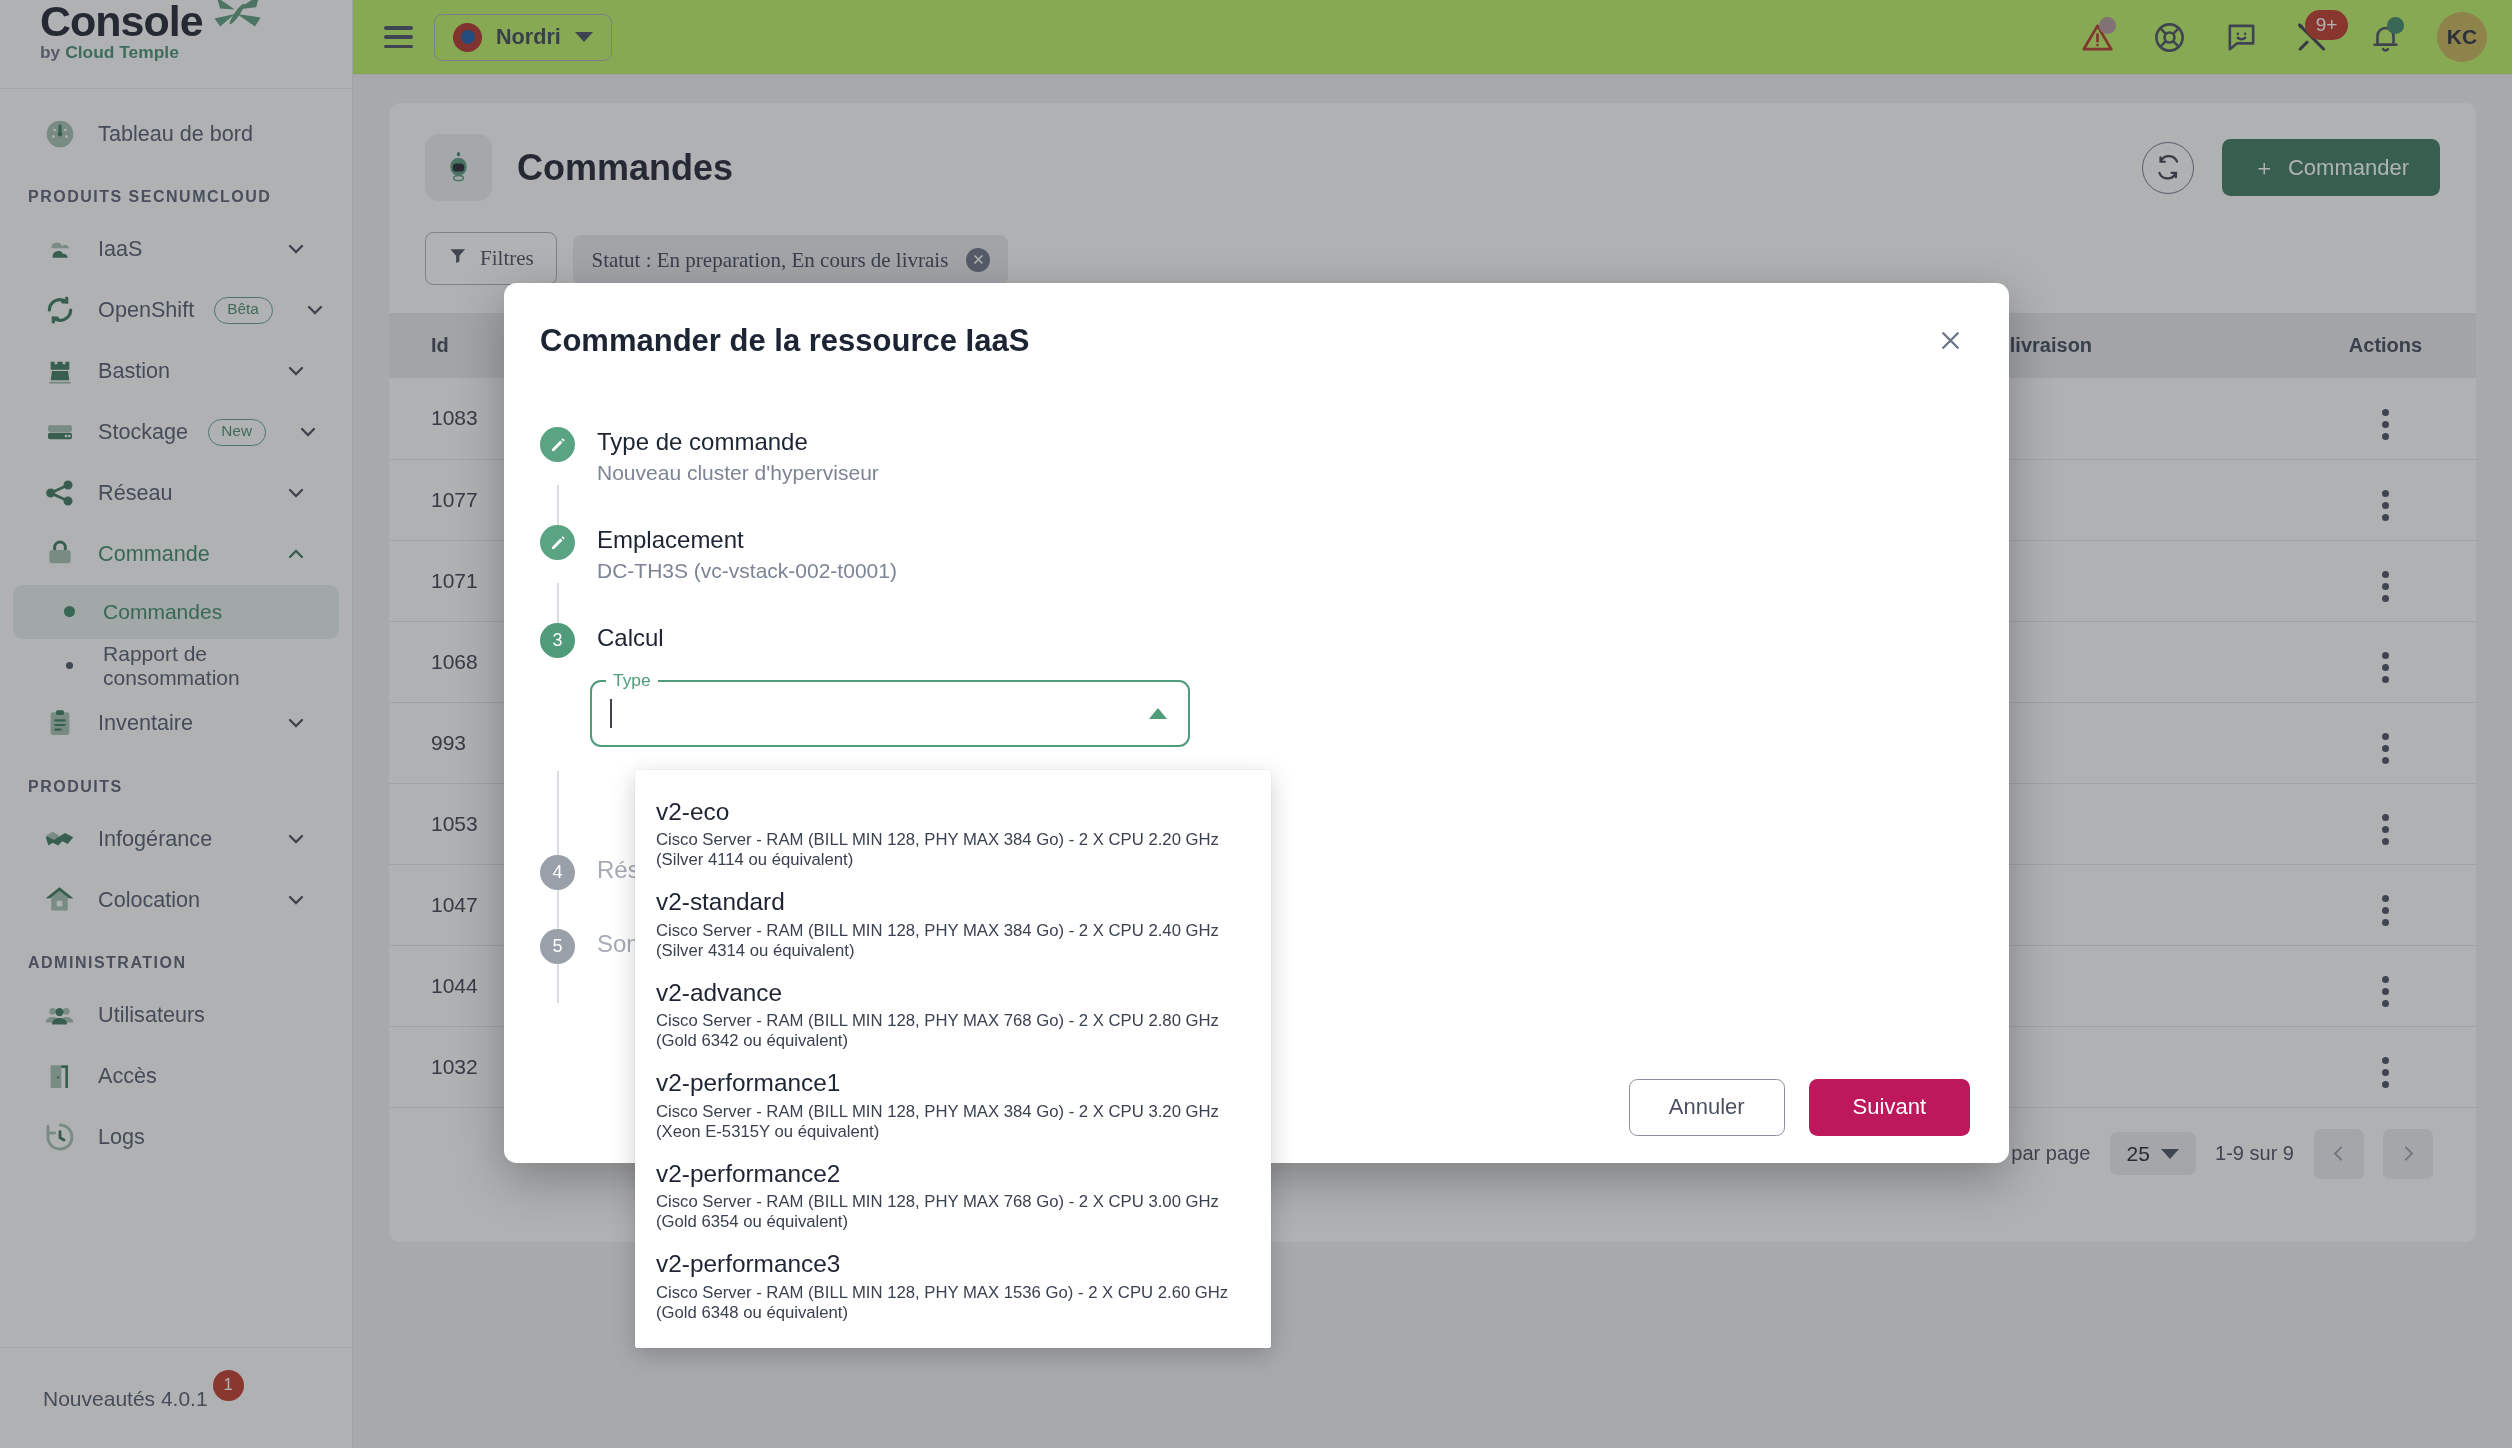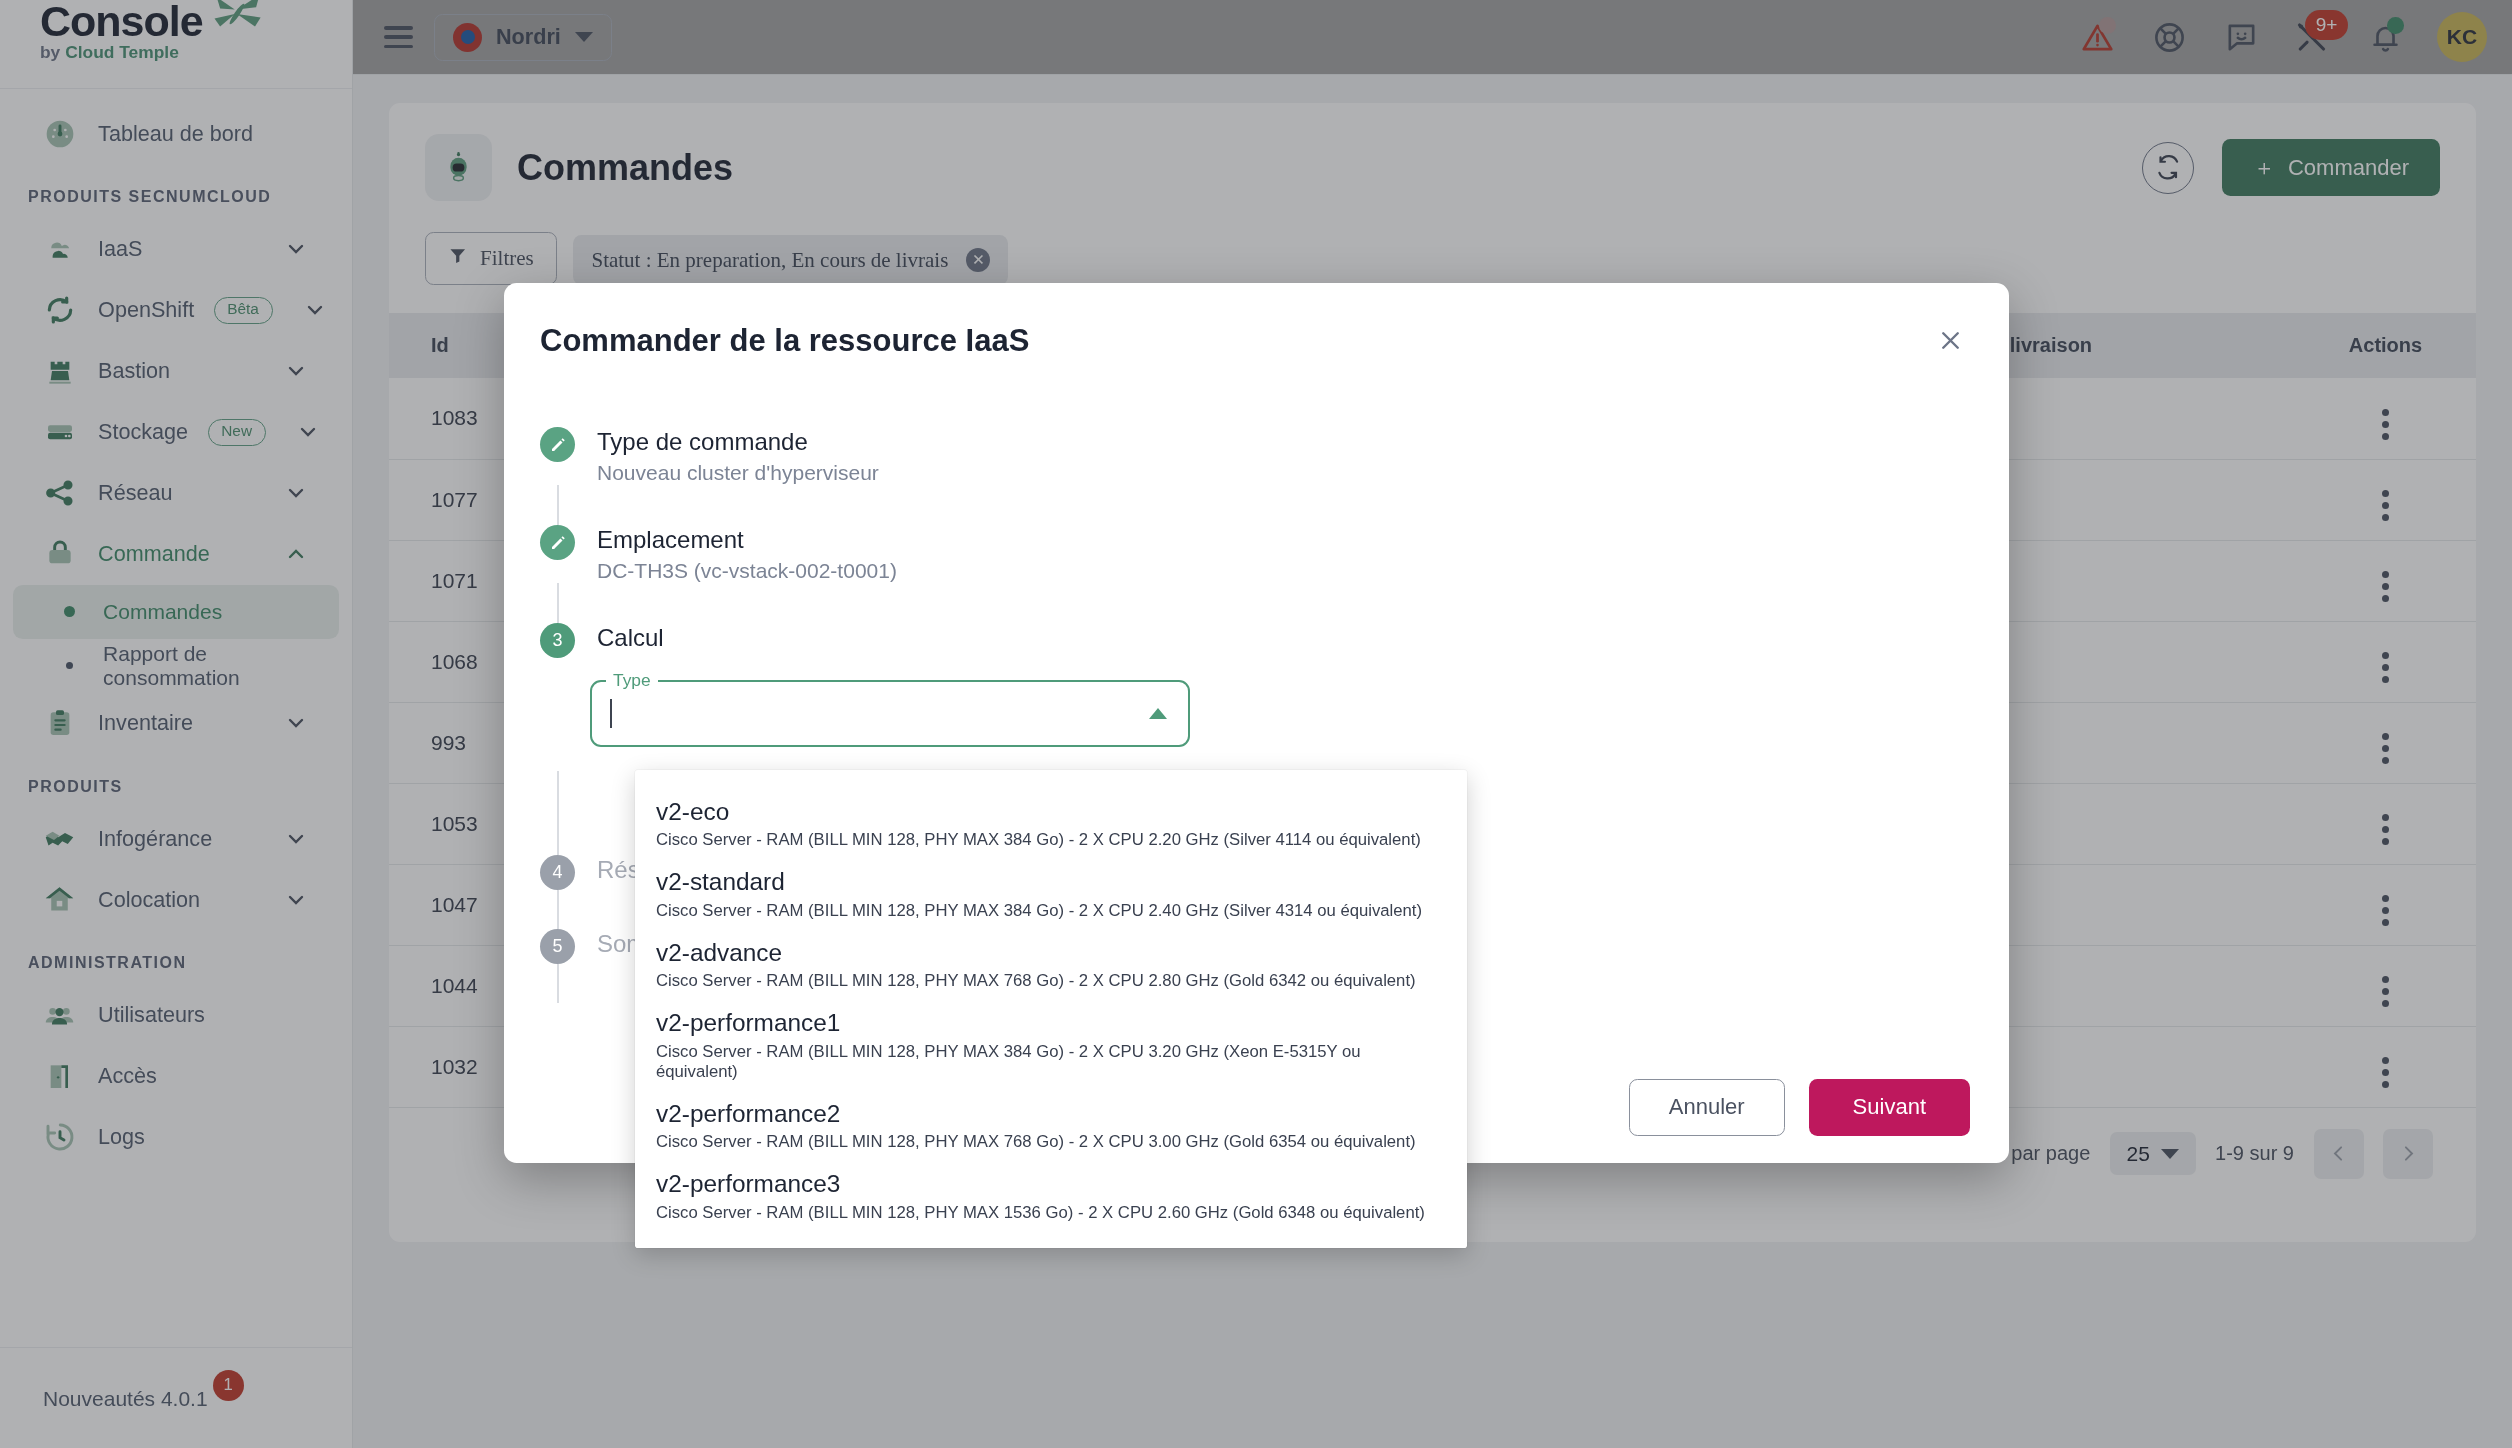--- a/index.html
+++ b/index.html
@@ -73,21 +73,21 @@
     width: 31px; height: 31px; border-radius: 50%;
     background: #c0392b; color: #fff; font-size: 16.7px;
     display: flex; align-items: center; justify-content: center;
   }
 
   
   .main { flex: 1 1 auto; display: flex; flex-direction: column; min-width: 0; }
   .topbar {
     height: 75px; border-bottom: 1.4px solid #e6e8eb;
     display: flex; align-items: center; padding: 0 25px 0 31px; gap: 21px;
-    background: #a3a3a3;
+    background: #bef264;
   }
   .hamburger { width: 29px; height: 22px; display:flex; flex-direction:column; justify-content:space-between; cursor:pointer; }
   .hamburger span { display:block; height: 3.5px; background: #4a5160; border-radius: 2.1px; }
   .tenant-btn {
     display: flex; align-items: center; gap: 14px;
     border: 1.4px solid #aab0bb; border-radius: 8.4px;
     height: 47px; padding: 0 18px; cursor: pointer;
   }
   .cockade { width: 29px; height: 29px; border-radius: 50%;
     background: #b4342c; display:flex; align-items:center; justify-content:center; }
@@ -215,21 +215,21 @@
     position:absolute; top: -12px; left: 14px; background:#fff;
     padding: 0 7px; font-size: 17.4px; color:#4f9b7a;
   }
   .caret-text { width: 2.1px; height: 29px; background:#3d4450; }
   .select-arrow {
     position:absolute; right: 21px; width: 0; height: 0;
     border-left: 9px solid transparent; border-right: 9px solid transparent;
     border-bottom: 11px solid #4f9b7a; cursor:pointer;
   }
   .dropdown {
-    position:absolute; left: 635px; top: 770px; width: 832px;
+    position:absolute; left: 635px; top: 770px; width: 636px;
     background:#fff; border-radius: 2.8px;
     box-shadow: 0 7px 24px rgba(0,0,0,.19), 0 0 0 0.7px rgba(0,0,0,.04);
     padding: 19.5px 0 15.4px 0; z-index: 30;
   }
   .opt { padding: 8.4px 21px 9.8px 21px; cursor:pointer; }
   .opt-title { font-size: 24.4px; color:#1d2433; line-height:1.18; }
   .opt-desc { font-size: 16.7px; color:#3a4150; margin-top: 3.5px; }
 
   .modal-foot {
     height: 112px; display:flex; align-items:center; justify-content:flex-end;

